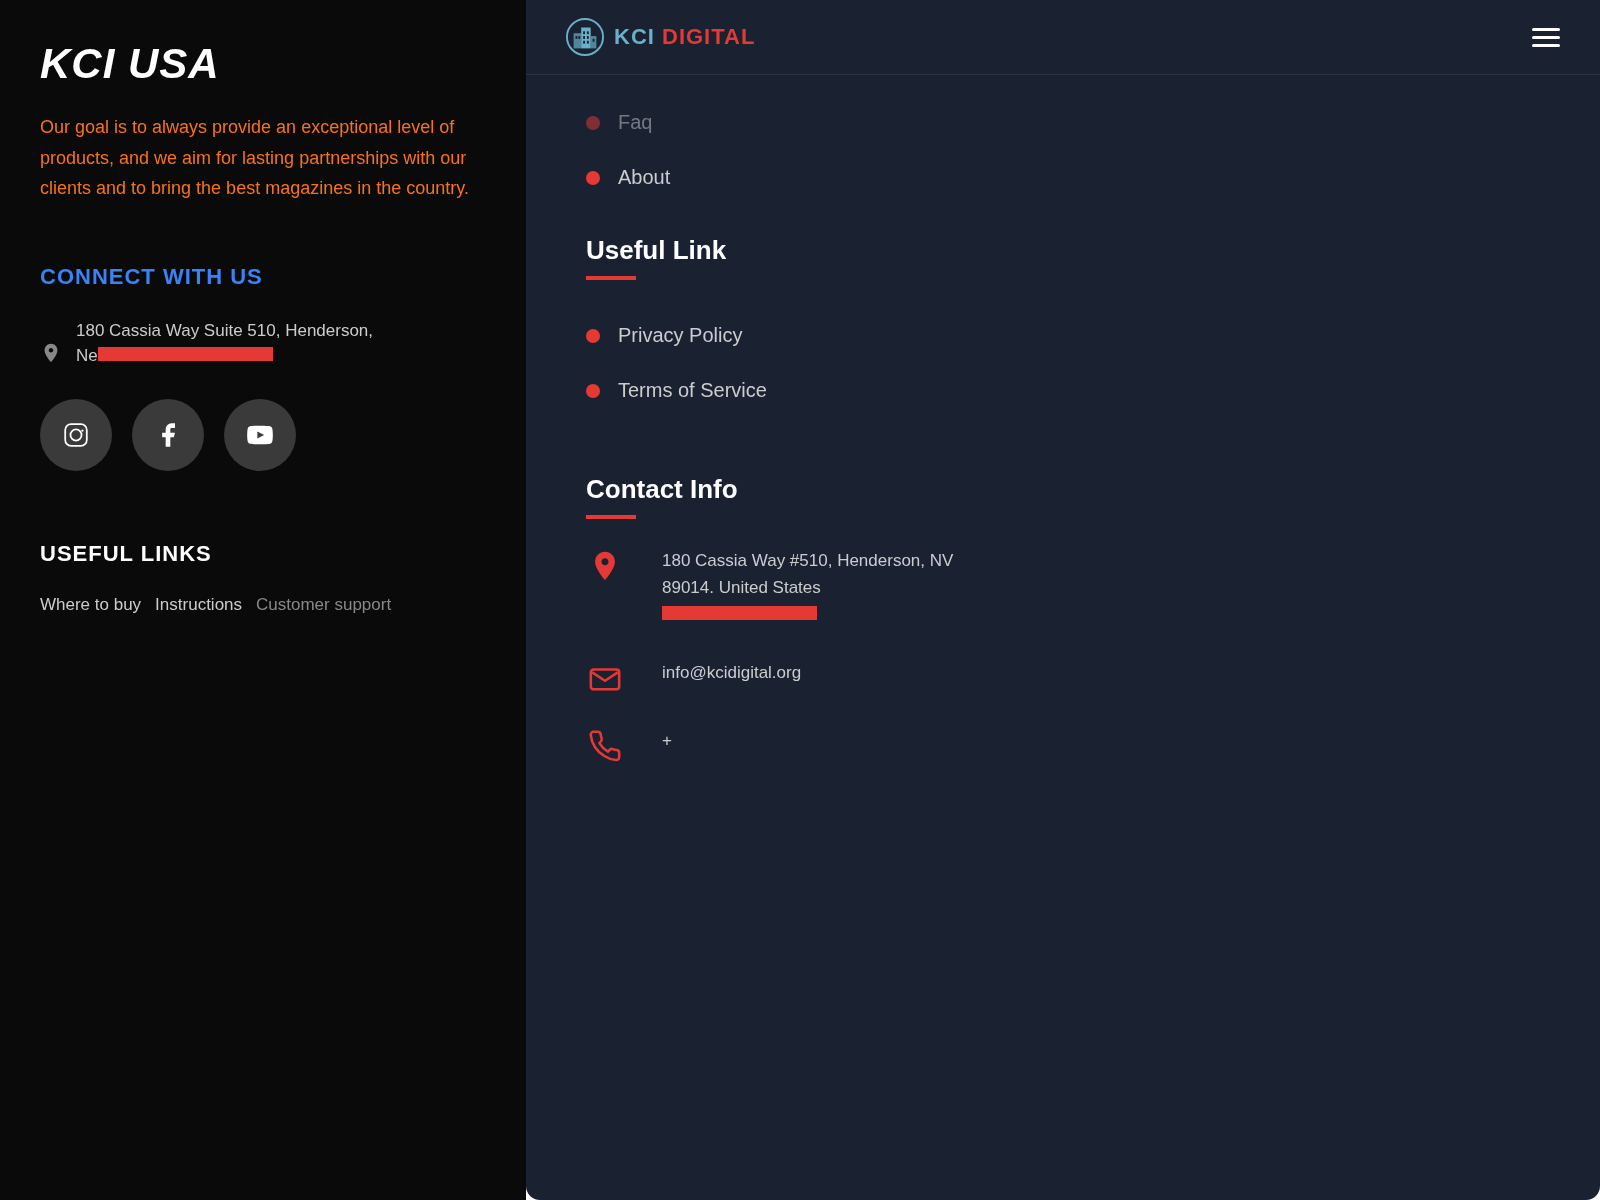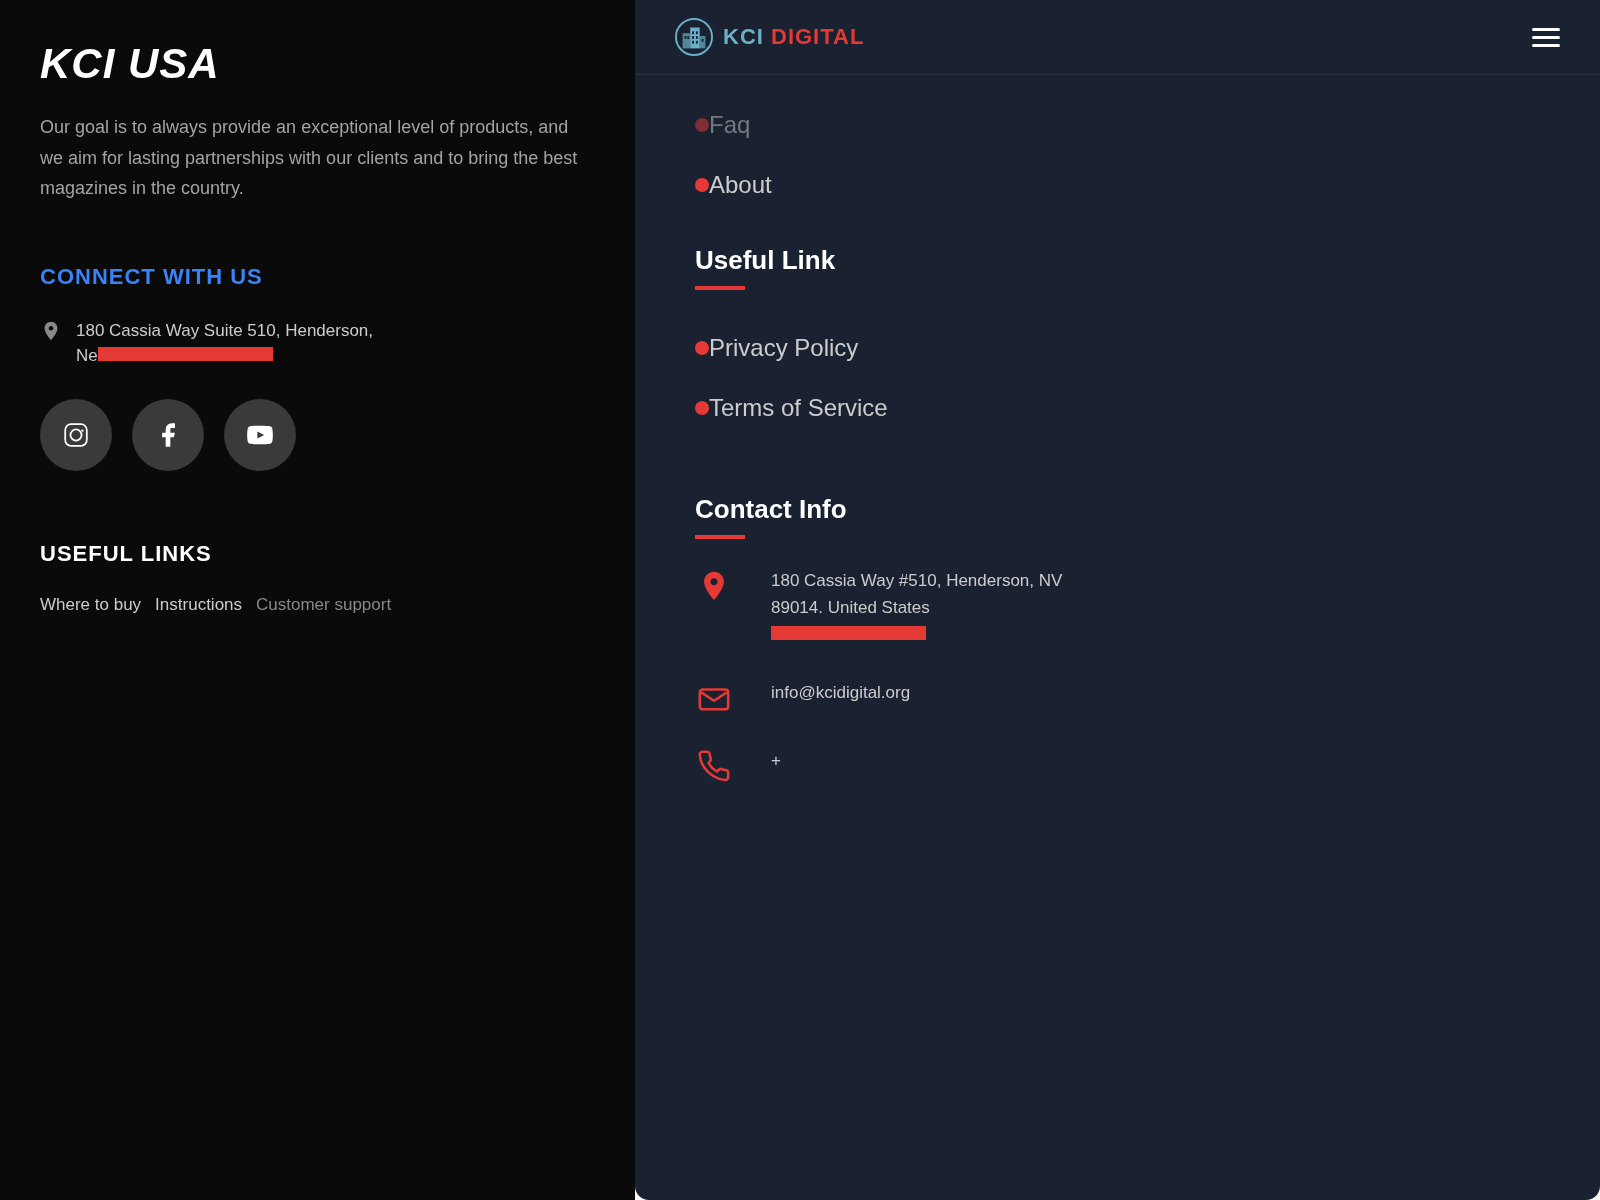--- a/index.html
+++ b/index.html
@@ -6,58 +6,58 @@
     body {
       width: 1600px;
       height: 1200px;
       display: flex;
       font-family: Arial, sans-serif;
       overflow: hidden;
     }
 
     
     .left-panel {
-      width: 635px;
+      width: 526px;
       background: #0a0a0a;
       color: #fff;
       padding: 40px 40px;
       display: flex;
       flex-direction: column;
       gap: 0;
     }
 
     .left-logo {
       font-size: 42px;
       font-weight: 900;
       font-style: italic;
       color: #fff;
       letter-spacing: 1px;
       margin-bottom: 24px;
     }
 
     .left-tagline {
       font-size: 18px;
-      color: #a3a3a3;
+      color: #f97316;
       line-height: 1.7;
       margin-bottom: 60px;
       max-width: 560px;
     }
 
     .connect-title {
       font-size: 22px;
       font-weight: 900;
       color: #3b82f6;
       letter-spacing: 1px;
       margin-bottom: 28px;
       text-transform: uppercase;
     }
 
     .address-row {
       display: flex;
-      align-items: flex-start;
+      align-items: flex-end;
       gap: 14px;
       margin-bottom: 30px;
     }
 
     .address-icon {
       color: #888;
       font-size: 20px;
       margin-top: 2px;
       flex-shrink: 0;
     }
@@ -188,22 +188,23 @@
     }
 
     
     .nav-top-items {
       margin-bottom: 10px;
     }
 
     .nav-item {
       display: flex;
       align-items: center;
+      gap: 18px;
       padding: 16px 0;
-      font-size: 24px;
+      font-size: 20px;
       color: #ccc;
       cursor: pointer;
       text-decoration: none;
     }
 
     .nav-item .bullet {
       width: 14px;
       height: 14px;
       background: #e53935;
       border-radius: 50%;

